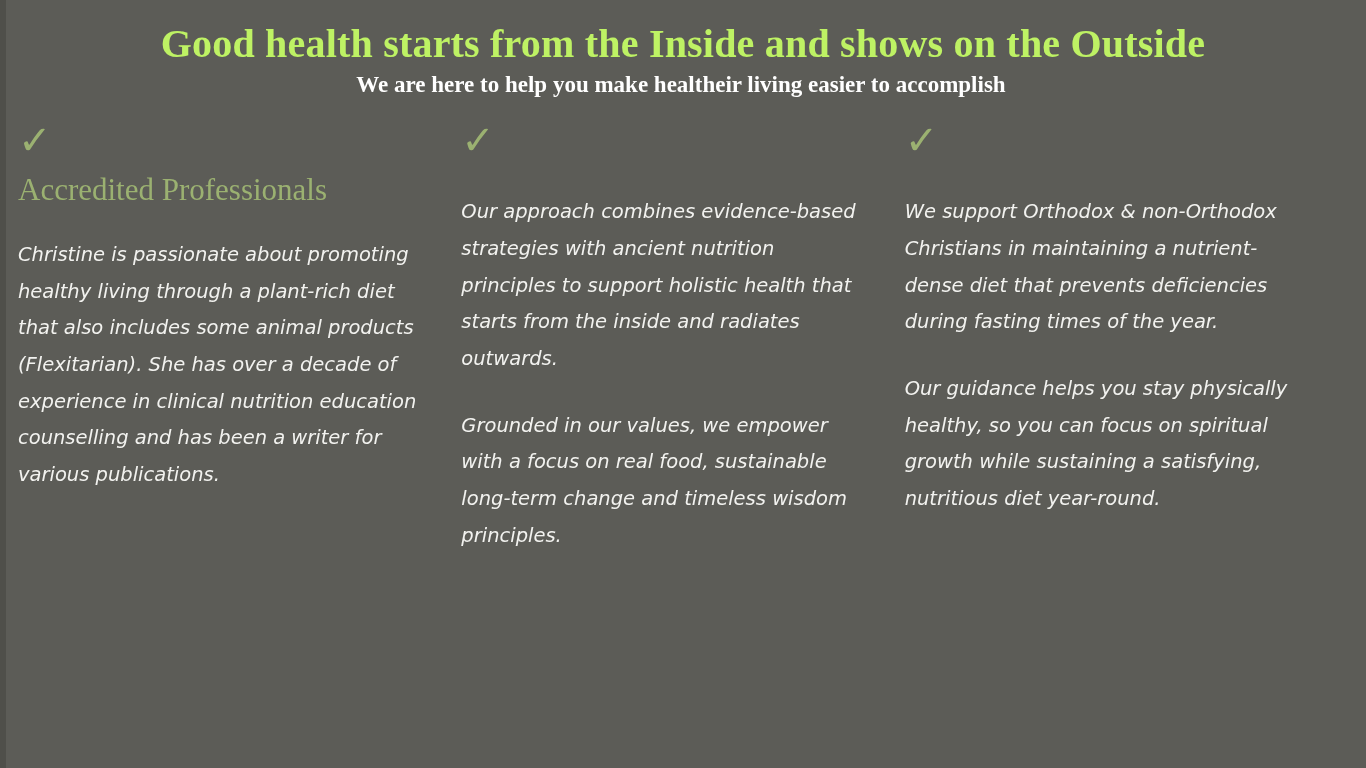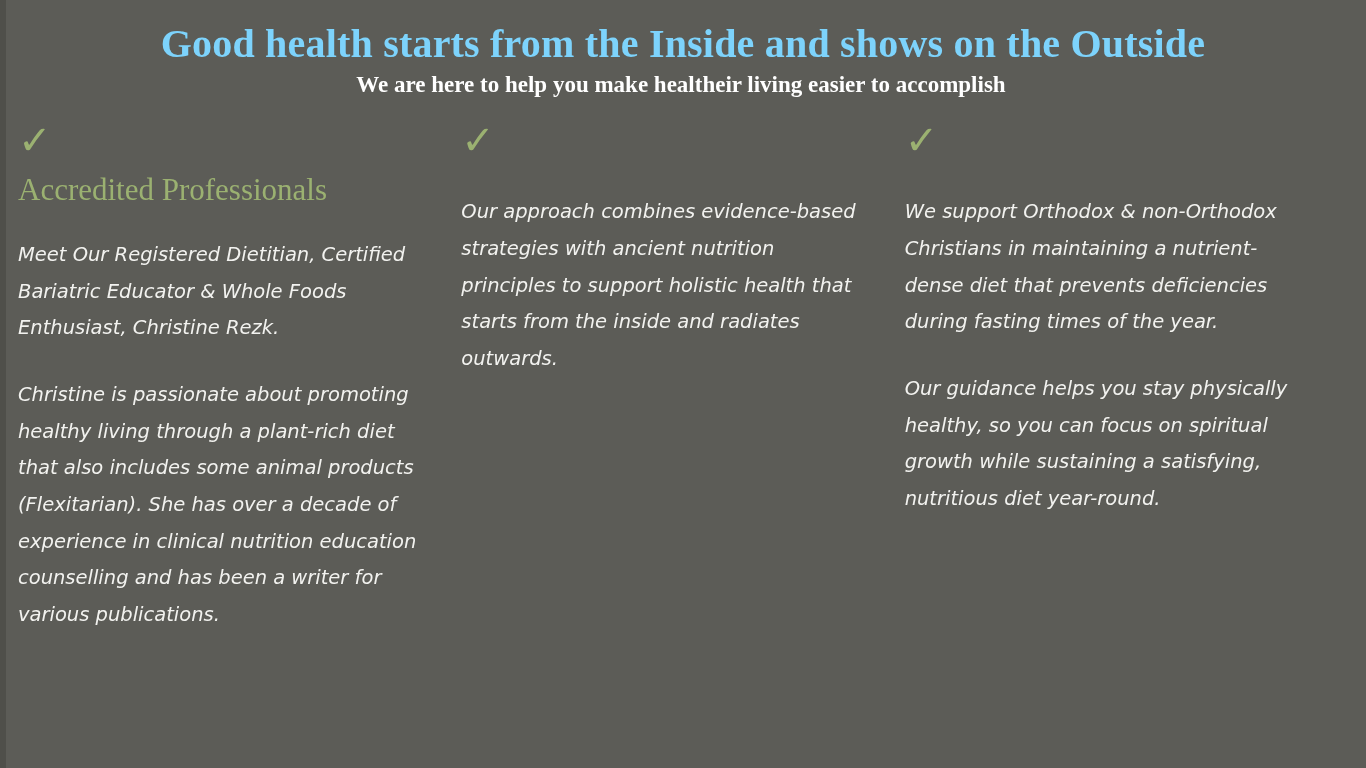--- a/index.html
+++ b/index.html
@@ -30,21 +30,21 @@
   }
   .header {
     padding-top: 22px;
     text-align: center;
   }
   .title {
     font-family: "Liberation Serif", serif;
     font-weight: bold;
     font-size: 40px;
     line-height: 1.12;
-    color: #7dd3fc;
+    color: #bef264;
     letter-spacing: 0.2px;
     margin: 0;
   }
   .subtitle {
     font-family: "Liberation Serif", serif;
     font-weight: bold;
     font-size: 23px;
     line-height: 1.2;
     color: #ffffff;
     margin: 4px 4px 0 0;
@@ -101,29 +101,29 @@
     <h1 class="title">Good health starts from the Inside and shows on the Outside</h1>
     <h2 class="subtitle">We are here to help you make healtheir living easier to accomplish</h2>
   </div>
 
   <div class="columns">
 
     <div class="col">
       <div class="check">✓</div>
       <div class="col-title">Accredited Professionals</div>
       <div class="col-body">
-        <p class="para">Meet Our Registered Dietitian, Certified Bariatric Educator &amp; Whole Foods Enthusiast, Christine Rezk.</p>
         <p class="para">Christine is passionate about promoting healthy living through a plant-rich diet that also includes some animal products (Flexitarian). She has over a decade of experience in clinical nutrition education counselling and has been a writer for various publications.</p>
       </div>
     </div>
 
     <div class="col">
       <div class="check">✓</div>
       <div class="col-body">
         <p class="para">Our approach combines evidence-based strategies with ancient nutrition principles to support holistic health that starts from the inside and radiates outwards.</p>
+        <p class="para">Grounded in our values, we empower with a focus on real food, sustainable long-term change and timeless wisdom principles.</p>
       </div>
     </div>
 
     <div class="col">
       <div class="check">✓</div>
       <div class="col-body">
         <p class="para">We support Orthodox &amp; non-Orthodox Christians in maintaining a nutrient-dense diet that prevents deficiencies during fasting times of the year.</p>
         <p class="para">Our guidance helps you stay physically healthy, so you can focus on spiritual growth while sustaining a satisfying, nutritious diet year-round.</p>
       </div>
     </div>

